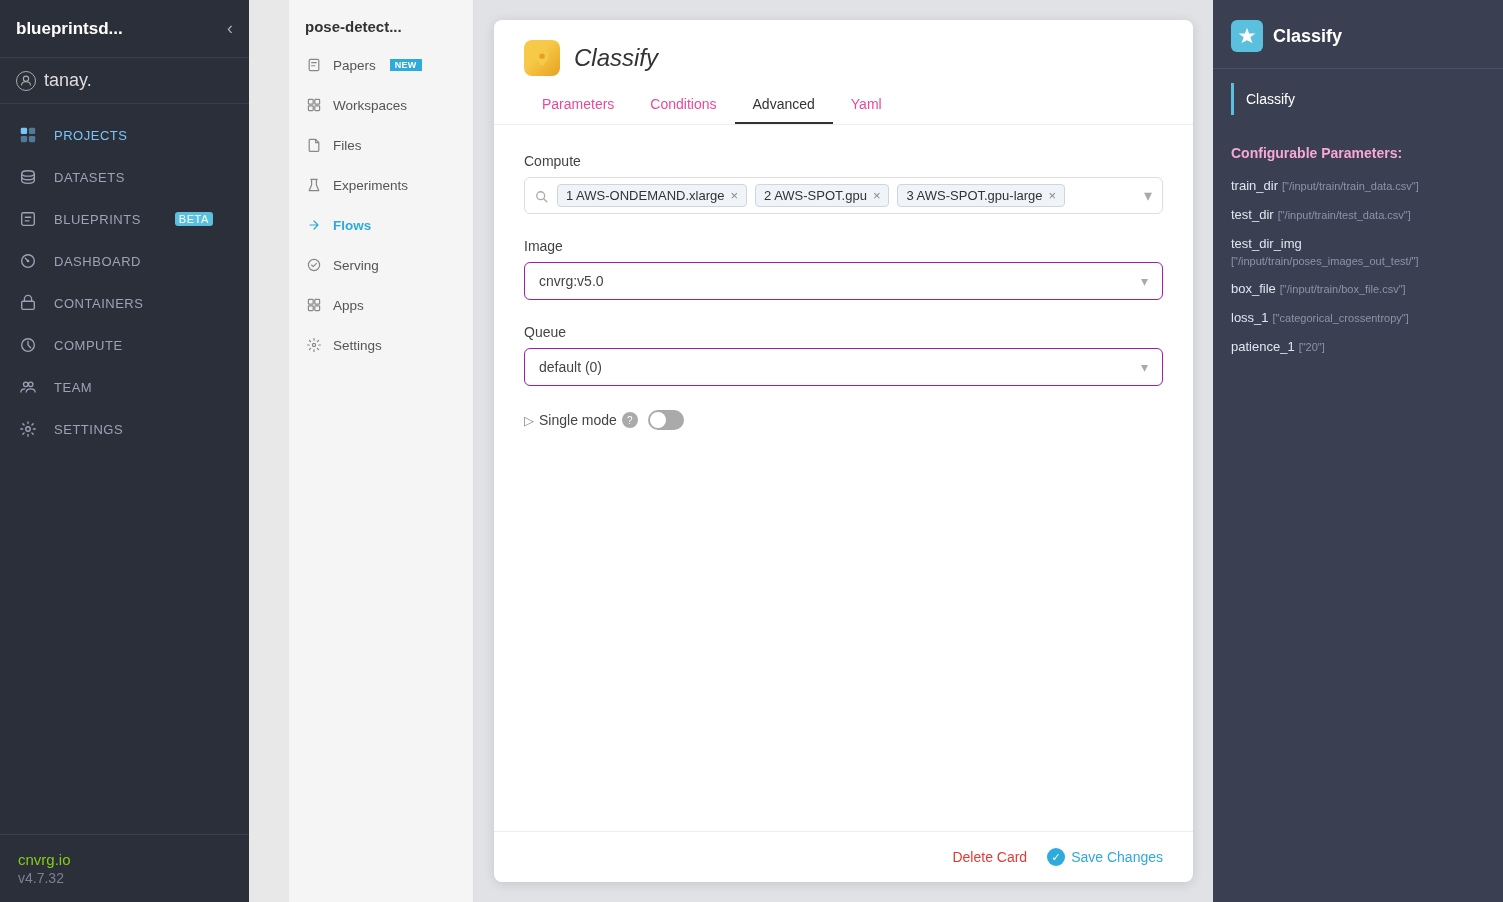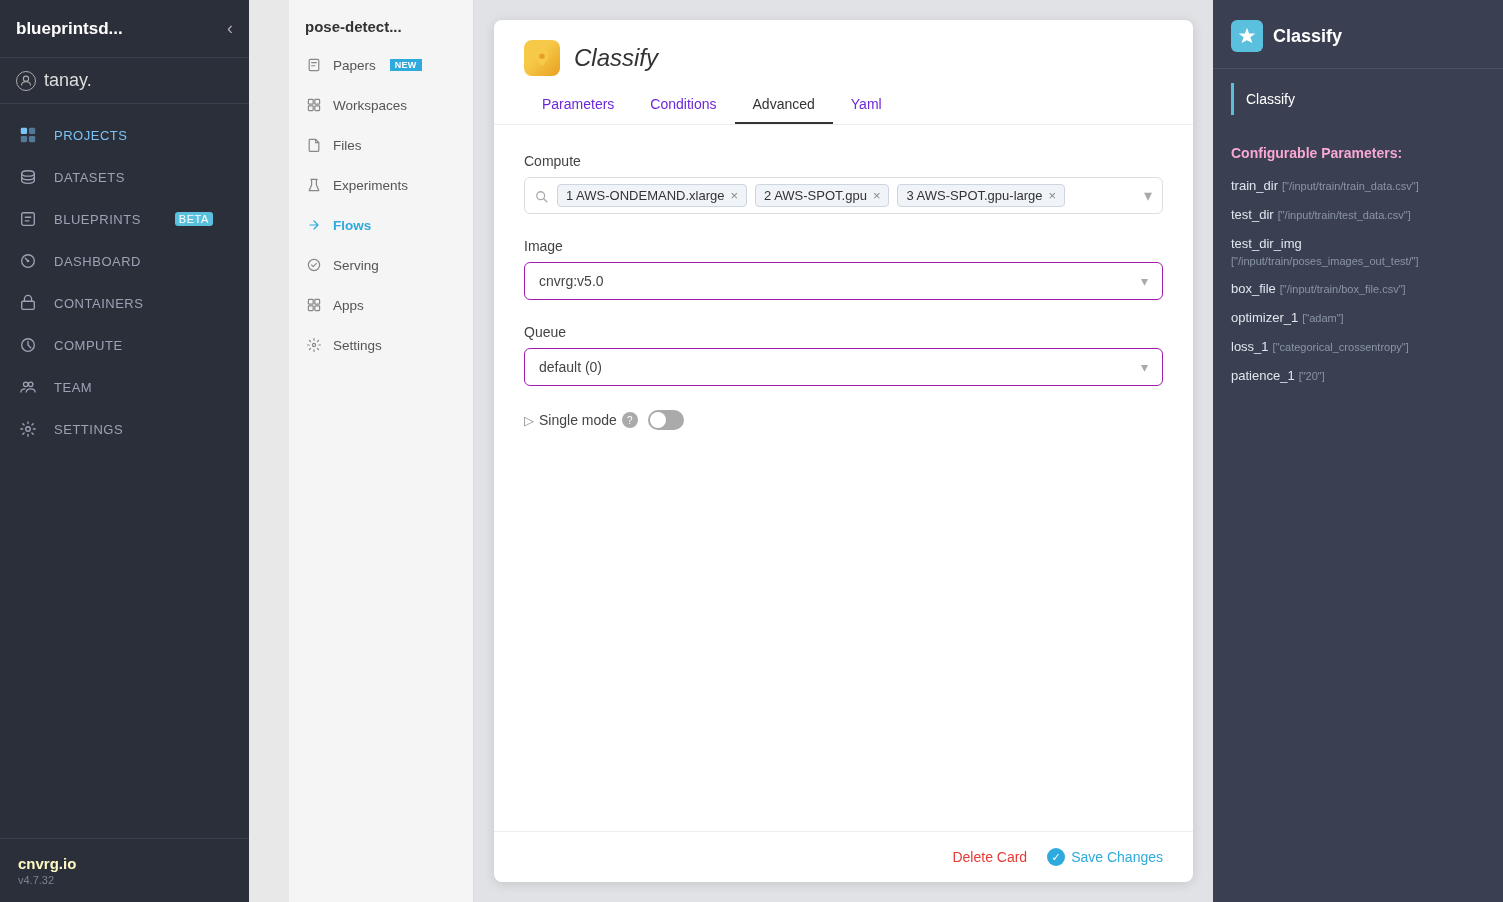--- a/index.html
+++ b/index.html
@@ -59,22 +59,22 @@
       font-weight: 500;
       letter-spacing: 0.04em;
       text-transform: uppercase;
     }
     .sidebar-nav-item.active { color: #7bc4f5; }
     .sidebar-nav-icon { width: 20px; height: 20px; display: flex; align-items: center; justify-content: center; flex-shrink: 0; }
     .sidebar-footer {
       border-top: 1px solid #3a3f4e;
       padding: 16px 18px;
     }
-    .sidebar-footer-brand { font-size: 15px; font-weight: 700; color: #fef9c3; }
-    .sidebar-footer-version { font-size: 11px; color: #7a8090; margin-top: 2px; }
+    .sidebar-footer-brand { font-size: 15px; font-weight: 400; color: #84cc16; }
+    .sidebar-footer-version { font-size: 14px; color: #7a8090; margin-top: 2px; }
 
     
     .sidebar-second {
       width: 185px;
       background: #f5f5f5;
       border-right: 1px solid #ddd;
       display: flex;
       flex-direction: column;
       flex-shrink: 0;
       height: 100%;
@@ -140,21 +140,21 @@
     }
     .modal-title {
       font-size: 24px;
       font-style: italic;
       font-weight: 500;
       color: #333;
     }
     .modal-tab {
       padding: 10px 18px 10px;
       font-size: 14px;
-      color: #6d28d9;
+      color: #ec4899;
       cursor: pointer;
       border-bottom: 2px solid transparent;
       white-space: nowrap;
     }
     .modal-tab.active { color: #333; border-bottom-color: #333; font-weight: 500; }
     .modal-tabs-row {
       display: flex;
       padding: 0 30px;
       border-bottom: 1px solid #eee;
       margin-top: 10px;
@@ -671,24 +671,20 @@
     </div>
     <div class="param-row">
       <span class="param-name">test_dir_img</span>
       <span class="param-value">["/input/train/poses_images_out_test/"]</span>
     </div>
     <div class="param-row">
       <span class="param-name">box_file</span>
       <span class="param-value">["/input/train/box_file.csv"]</span>
     </div>
     <div class="param-row">
-      <span class="param-name">optimizer_1</span>
-      <span class="param-value">["adam"]</span>
-    </div>
-    <div class="param-row">
       <span class="param-name">loss_1</span>
       <span class="param-value">["categorical_crossentropy"]</span>
     </div>
     <div class="param-row">
       <span class="param-name">patience_1</span>
       <span class="param-value">["20"]</span>
     </div>
   </div>
 </div>
 

